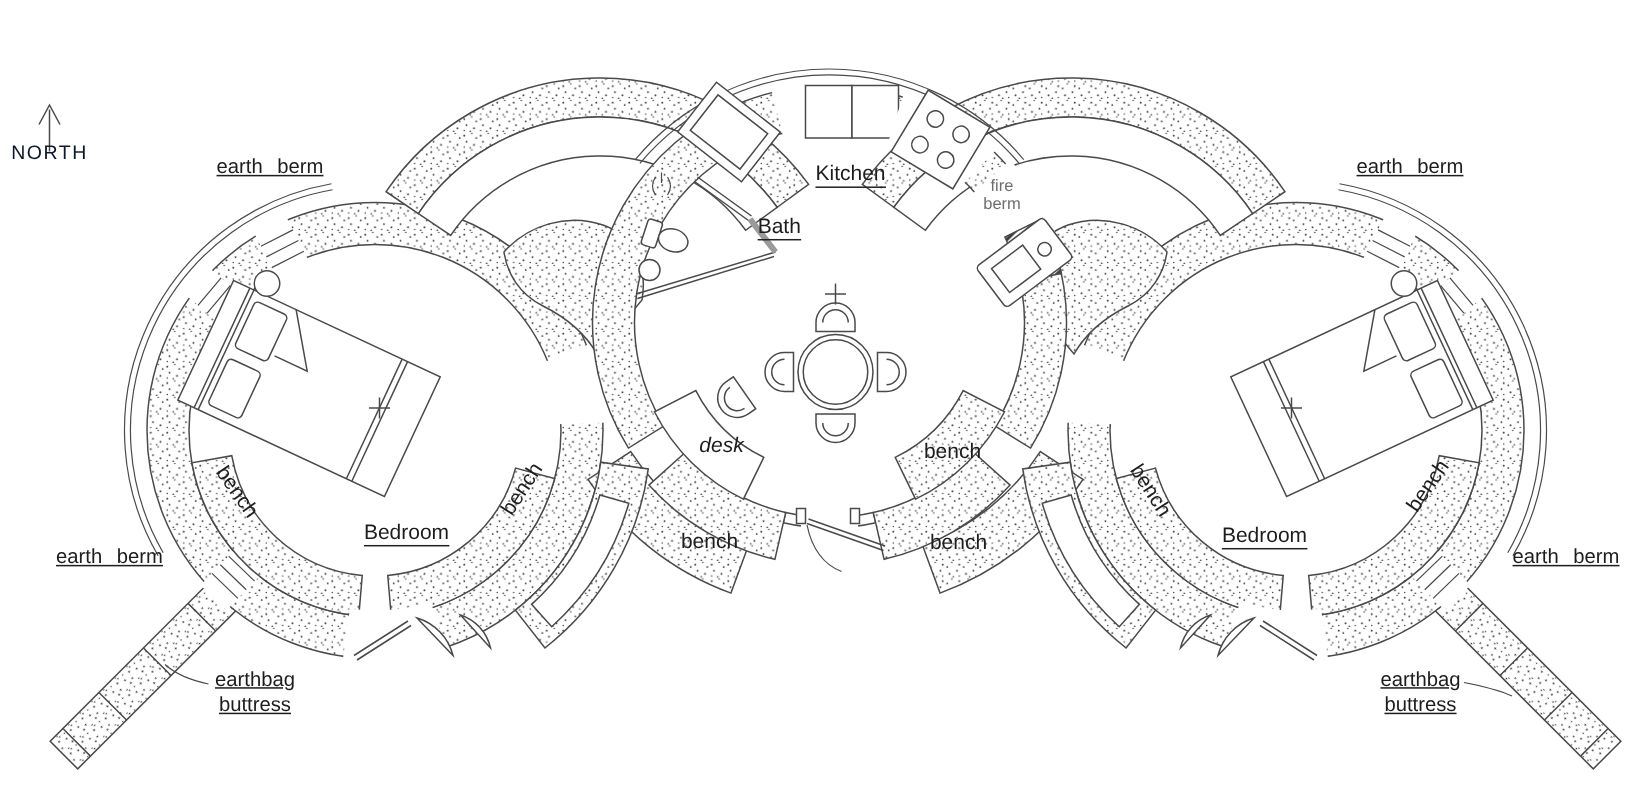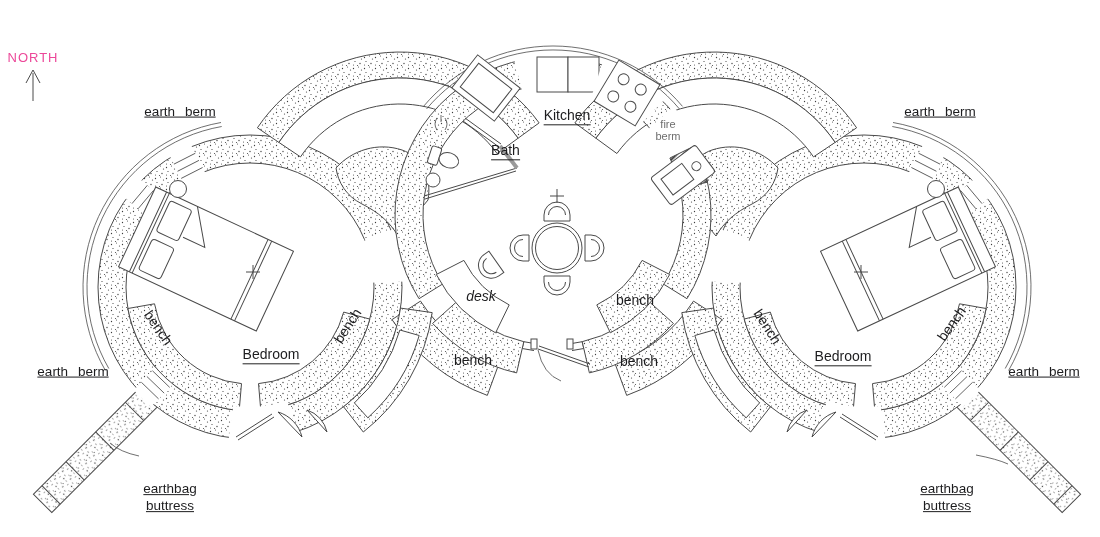--- a/index.html
+++ b/index.html
@@ -17,22 +17,22 @@
   
   .lbl{position:absolute;transform:translate(-50%,-50%);color:#1d1d1f;font-size:14px;
        white-space:nowrap;line-height:1.1;text-align:center;}
   .berm{font-size:13.5px;word-spacing:6px;text-decoration:underline;}
   .u{border-bottom:1.4px solid #222;padding-bottom:1px;}
   .rot-p55{transform:translate(-50%,-50%) rotate(55deg);}
   .rot-m57{transform:translate(-50%,-50%) rotate(-57deg);}
   .rot-p57{transform:translate(-50%,-50%) rotate(57deg);}
   .rot-m55{transform:translate(-50%,-50%) rotate(-55deg);}
   .small-gray{font-size:11px;color:#6e6e6e;line-height:1.05;}
-  .north{font-size:13px;letter-spacing:1px;color:#ec4899;}
-  .two-line{line-height:1.25;margin-top:36px;}
+  .north{font-size:13px;letter-spacing:1px;color:#0f172a;margin-top:44px;}
+  .two-line{line-height:1.25;}
 </style>
 </head>
 <body>
 
 <div class="stage">
 
   <svg class="plan-svg" width="1100" height="537" viewBox="0 0 1100 537">
     <defs>
       <pattern id="stip" width="11" height="11" patternUnits="userSpaceOnUse">
         <rect width="11" height="11" fill="#ffffff"></rect>
@@ -206,21 +206,21 @@
   </svg>
 
   <div class="lbl north" style="left:33px;top:58px;">NORTH</div>
 
   <div class="lbl berm" style="left:180px;top:112px;">earth berm</div>
   <div class="lbl berm" style="left:940px;top:112px;">earth berm</div>
   <div class="lbl berm" style="left:73px;top:372px;">earth berm</div>
   <div class="lbl berm" style="left:1044px;top:372px;">earth berm</div>
 
   <div class="lbl" style="left:567px;top:116px;"><span class="u">Kitchen</span></div>
-  <div class="lbl" style="left:484px;top:151px;padding-left:43px;"><span class="u">Bath</span></div>
+  <div class="lbl" style="left:498px;top:151px;padding-left:43px;"><span class="u">Bath</span></div>
   <div class="lbl" style="left:271px;top:355px;"><span class="u">Bedroom</span></div>
   <div class="lbl" style="left:843px;top:357px;"><span class="u">Bedroom</span></div>
 
   <div class="lbl" style="left:481px;top:297px;font-style:italic;">desk</div>
   <div class="lbl" style="left:635px;top:301px;">bench</div>
   <div class="lbl" style="left:473px;top:361px;">bench</div>
   <div class="lbl" style="left:639px;top:362px;">bench</div>
   <div class="lbl rot-p55" style="left:158px;top:328px;">bench</div>
   <div class="lbl rot-m57" style="left:348px;top:326px;">bench</div>
   <div class="lbl rot-p57" style="left:767px;top:327px;">bench</div>

